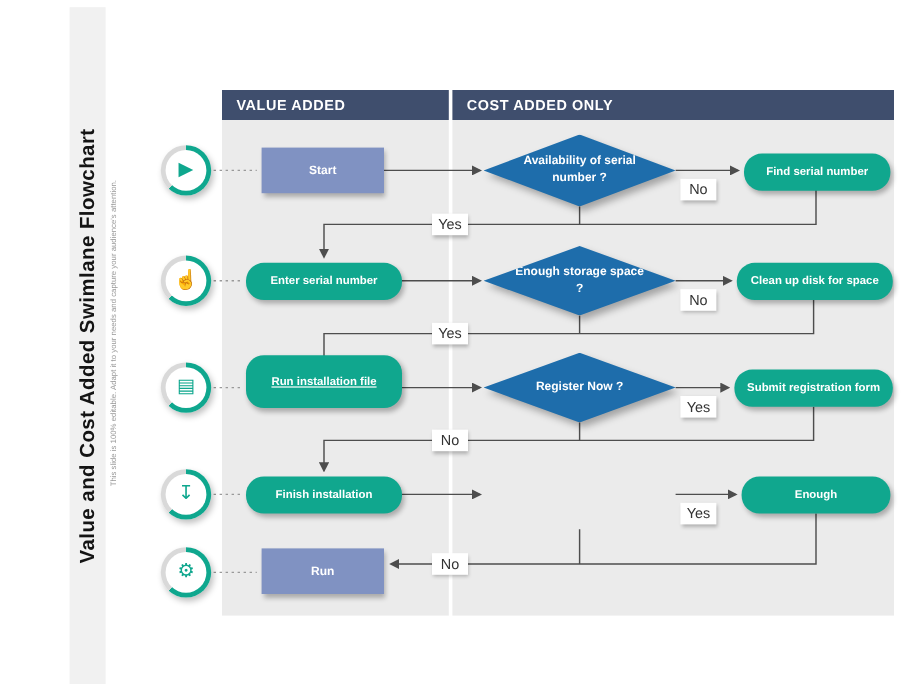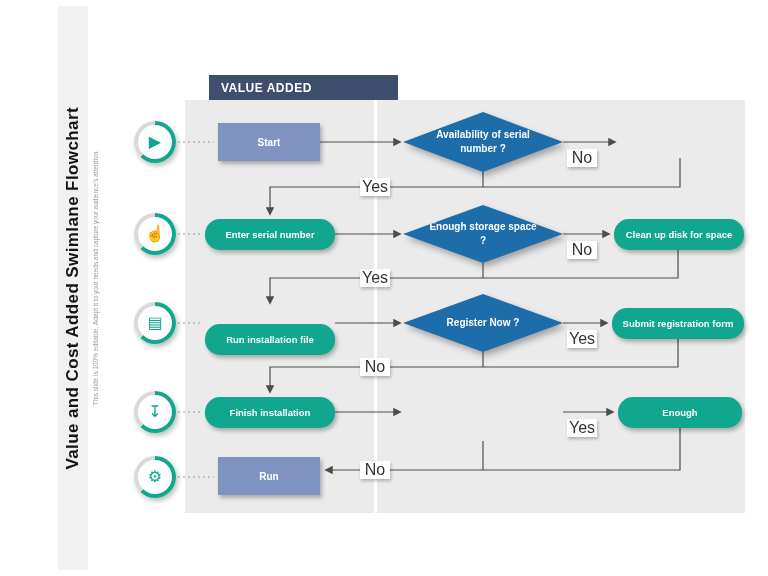--- a/index.html
+++ b/index.html
@@ -42,21 +42,21 @@
   .diamond{
     width:100%;height:100%;
     clip-path:polygon(50% 0%,100% 50%,50% 100%,0% 50%);
     background:#1e6dab;color:#fff;display:flex;align-items:center;justify-content:center;
     font-size:10px;font-weight:bold;text-align:center;line-height:1.45;
   }
   .diamond span{display:block;width:112px;}
   
   .edge-label{
     position:absolute;width:30px;height:18px;background:#fff;color:#333;
-    font-size:16px;display:flex;align-items:center;justify-content:center;
+    font-size:12px;display:flex;align-items:center;justify-content:center;
     box-shadow:1px 2px 3px rgba(0,0,0,.25);z-index:3;
   }
   
   .icon-ring{
     position:absolute;width:42px;height:42px;border-radius:50%;
     background:conic-gradient(#0fa78e 0 62%, #d9d9d9 62% 100%);
     display:flex;align-items:center;justify-content:center;
     box-shadow:2px 3px 5px rgba(0,0,0,.25);z-index:2;
   }
   .icon-inner{
@@ -68,22 +68,25 @@
 </head>
 <body>
 
 <div class="canvas">
 
   <div class="title-band">
     <div class="slide-title">Value and Cost Added Swimlane Flowchart</div>
   </div>
   <div class="slide-note">This slide is 100% editable. Adapt it to your needs and capture your audience's attention.</div>
 
-  <div class="lane-header" style="left:185px;width:189px;margin-left:24px;">
+  <div class="lane-header" style="left:185px;width:189px;">
     <span>VALUE ADDED</span>
+  </div>
+  <div class="lane-header" style="left:377px;width:368px;">
+    <span>COST ADDED ONLY</span>
   </div>
   <div class="lane-body" style="left:185px;width:189px;"></div>
   <div class="lane-body" style="left:377px;width:368px;"></div>
 
   <svg class="wires" viewBox="0 0 768 576">
     <defs>
       <marker id="ah" viewBox="0 0 10 10" refX="8" refY="5" markerWidth="7" markerHeight="7" orient="auto-start-reverse">
         <path d="M0,0 L10,5 L0,10 z" fill="#4d4d4d"></path>
       </marker>
     </defs>
@@ -141,32 +144,33 @@
   </div>
 
   <div class="node proc" style="left:218px;top:123px;width:102px;height:38px;">Start</div>
 
   <div class="diamond-wrap" style="left:403px;top:112px;width:160px;height:60px;">
     <div class="diamond">
         <span>Availability of serial number ?</span>
       </div>
   </div>
 
+  <div class="node teal" style="left:620px;top:128px;width:122px;height:31px;">Find serial number</div>
 
   <div class="node teal" style="left:205px;top:219px;width:130px;height:31px;">Enter serial number</div>
 
   <div class="diamond-wrap" style="left:403px;top:205px;width:160px;height:58px;">
     <div class="diamond">
         <span>Enough storage space ?</span>
       </div>
   </div>
 
   <div class="node teal" style="left:614px;top:219px;width:130px;height:31px;">Clean up disk for space</div>
 
-  <div class="node teal" style="left:205px;top:324px;width:130px;height:31px;">Run installation file</div>
+  <div class="node teal" style="left:205px;top:296px;width:130px;height:44px;text-decoration:underline;">Run installation file</div>
 
   <div class="diamond-wrap" style="left:403px;top:294px;width:160px;height:58px;">
     <div class="diamond">
         <span>Register Now ?</span>
       </div>
   </div>
 
   <div class="node teal" style="left:205px;top:397px;width:130px;height:31px;">Finish installation</div>
 
   <div class="node teal" style="left:612px;top:308px;width:132px;height:31px;">Submit registration form</div>

